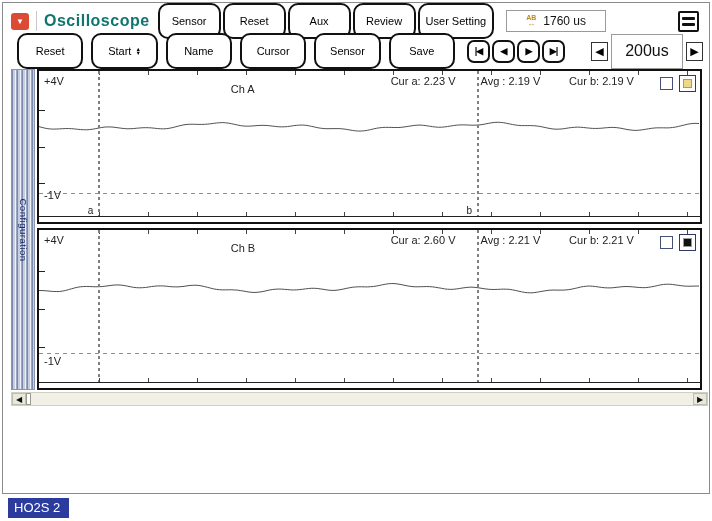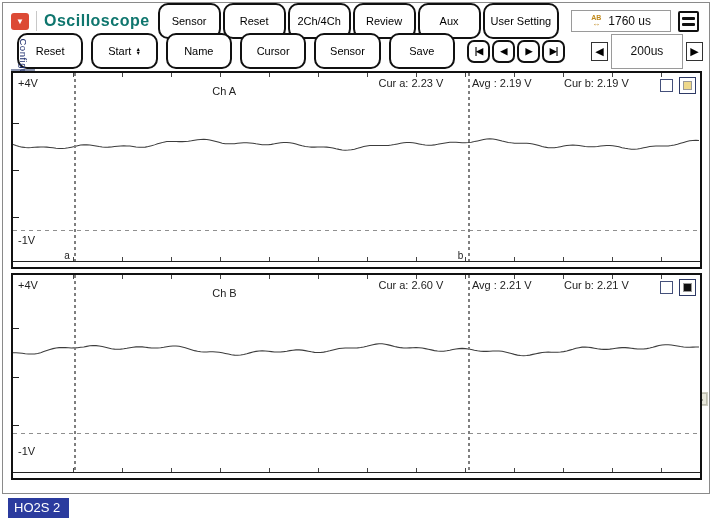--- a/index.html
+++ b/index.html
@@ -24,24 +24,24 @@
   .hamburger i { display:block; height:3px; background:#111; border-radius:1px; }
 
   .tb2 { display:flex; align-items:center; padding:4px 6px 0 14px; height:30px; }
   .tb2 .btn { width:70px; margin-right:8px; }
   .btn-start { gap:4px; }
   .updown { display:flex; flex-direction:column; line-height:4.5px; font-size:5.5px; }
   .pb-group { display:flex; gap:2px; margin-left:4px; }
   .pb { width:23px; height:23px; border:2px solid #111; border-radius:7px; background:#fff; display:flex; align-items:center; justify-content:center; font-size:9px; font-weight:bold; letter-spacing:-1px; cursor:pointer; padding:0; }
   .tbase { display:flex; align-items:center; gap:3px; margin-left:26px; }
   .tbase-arrow { width:17px; height:19px; border:1px solid #333; background:#fff; display:flex; align-items:center; justify-content:center; font-size:11px; cursor:pointer; padding:0; }
-  .tbase-val { width:72px; height:35px; border:1px solid #9a9a9a; display:flex; align-items:center; justify-content:center; font-size:12px; }
+  .tbase-val { width:72px; height:35px; border:1px solid #9a9a9a; display:flex; align-items:center; justify-content:center; font-size:16px; }
 
   
-  .main { display:flex; margin:5px 0 0 8px; height:321px;flex-direction:column; }
+  .main { display:flex; margin:5px 0 0 8px; height:321px; }
   .sidebar { width:24px; height:100%; margin-right:2px; position:relative; cursor:pointer;
     background:repeating-linear-gradient(90deg,#7d89ad 0 1px,#c6cede 1px 3px,#eef1f7 3px 4px,#9aa5c2 4px 5px); 
     border:1px solid #8a93af; }
   .sidebar-label { position:absolute; top:50%; left:50%; transform:translate(-50%,-50%) rotate(90deg); font-size:9.5px; color:#1a2a6b; white-space:nowrap; letter-spacing:.5px; }
   .plots { flex:1; display:flex; flex-direction:column; margin-right:7px; }
   .panel { position:relative; border:2px solid #111; background:#fff; overflow:hidden; }
   .panel-a { height:198px; margin-bottom:4px; }
   .panel-b { height:207px; }
 
   .ticks-top { position:absolute; top:0; left:12px; right:0; height:4px;
@@ -90,23 +90,22 @@
 
 <div class="app">
   <div class="frame">
 
     <div class="tb1">
       <span class="drop-red">▼</span>
       <span class="tb-divider"></span>
       <span class="app-title">Oscilloscope</span>
       <button class="btn">Sensor</button>
       <button class="btn">Reset</button>
-      <button class="btn">2Ch/4Ch</button>
+      <button class="btn">Aux</button>
       <button class="btn">Review</button>
-      <button class="btn">Aux</button>
       <button class="btn">User Setting</button>
       <div class="delta-box">
         <span class="delta-icon">
           <span>AB</span>
           <span class="arrows">↔</span>
         </span>
         <span class="delta-value">1760 us</span>
       </div>
       <span class="spacer"></span>
       <span class="hamburger">

